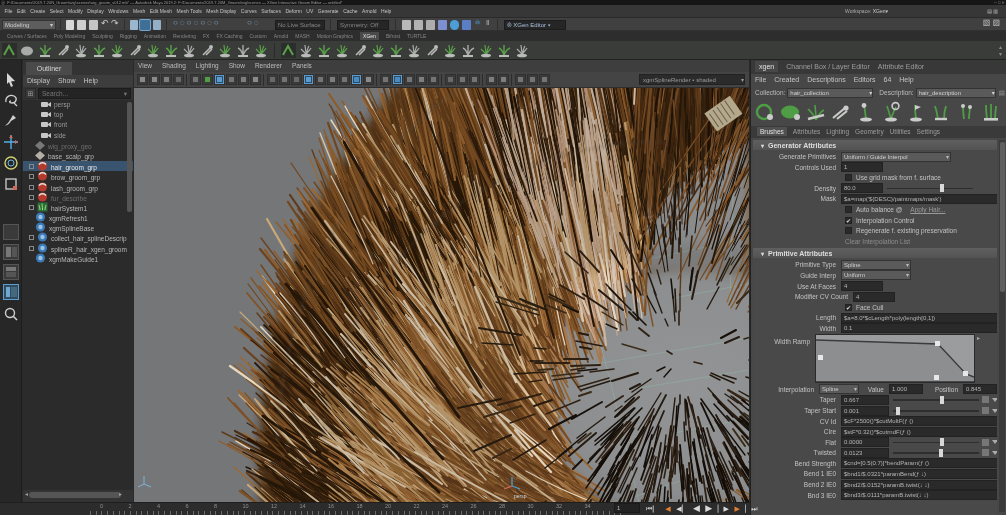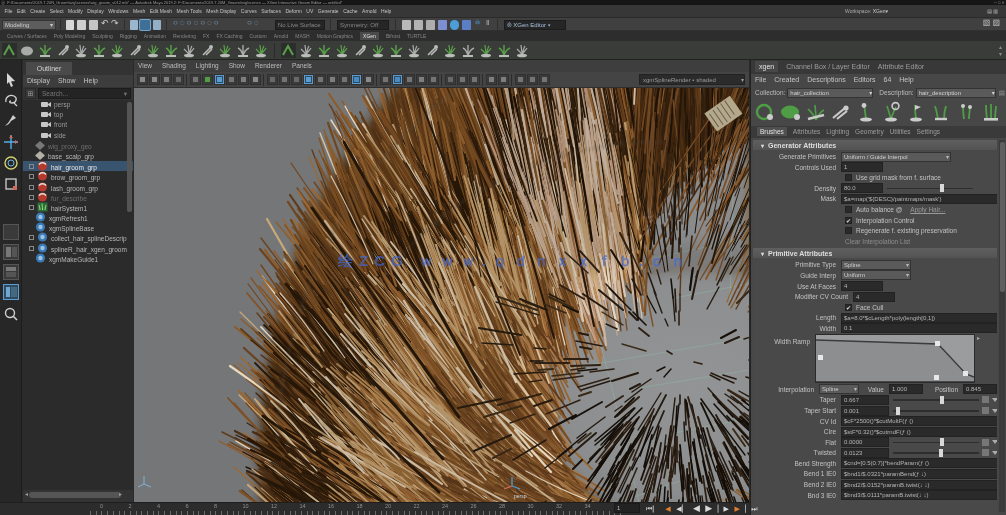--- a/index.html
+++ b/index.html
@@ -579,21 +579,20 @@
           </g>
       <g transform="translate(378,398)">
             <path d="M0 0 L0 -9 M0 0 L8 3" stroke="#4aa3e0" stroke-width="1.2"></path>
             <path d="M0 0 L-8 3" stroke="#d06a5a" stroke-width="1.2"></path>
             <text x="2" y="12" font-size="5" fill="#ddd">persp</text>
           </g>
       <g transform="translate(10,396)">
             <path d="M0 0 L0 -8 M0 0 L7 3 M0 0 L-6 3" stroke="#7fb3d8" stroke-width="1"></path>
           </g>
     </svg>
-    <div id="wm">绘ZCG ｗｗｗ.ｑｄｎｘｘｆｂ.ｃｎ</div>
   </div>
 </div>
 
 <div id="rp">
   <div id="rp-tabs"><span class="on" style="margin-left:4px">xgen</span><span style="margin-left:8px">Channel Box / Layer Editor</span><span style="margin-left:8px">Attribute Editor</span></div>
   <div id="rp-menu"><span style="margin-left:4px">File</span><span style="margin-left:8px">Created</span><span style="margin-left:8px">Descriptions</span><span style="margin-left:8px">Editors</span><span style="margin-left:8px">64</span><span style="margin-left:8px">Help</span></div>
   <div id="rp-coll"><span style="margin-left:4px">Collection:</span><span style="display:inline-block;width:86px;height:10px;background:#5a5a5a;border:1px solid #333;margin-left:2px;vertical-align:middle;font-size:6px;line-height:9px;padding-left:2px;color:#d0d0d0">hair_collection<span style="float:right">▾</span></span><span style="margin-left:6px">Description:</span><span style="display:inline-block;width:80px;height:10px;background:#5a5a5a;border:1px solid #333;margin-left:2px;vertical-align:middle;font-size:6px;line-height:9px;padding-left:2px;color:#d0d0d0">hair_description<span style="float:right">▾</span></span><span style="margin-left:3px;color:#999">▤</span></div>
   <div id="rp-gicons"><span class="gico"><svg width="24" height="24">
             <circle cx="10" cy="12" r="7" fill="none" stroke="#4f9e45" stroke-width="2.4"></circle>
             <circle cx="16" cy="17" r="3" fill="#c9ccc9"></circle>

